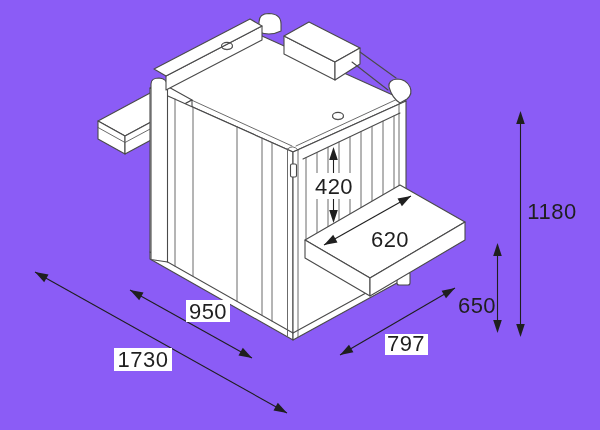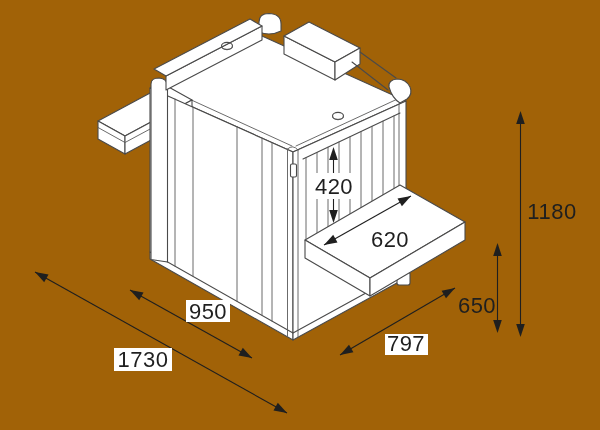--- a/index.html
+++ b/index.html
@@ -1,19 +1,19 @@
 <!DOCTYPE html>
 <html><head>
 <meta charset="utf-8">
 <style>
   html,body{margin:0;padding:0;background:#ffffff;}
   .frame{
     position:relative;
     width:600px;height:430px;
-    background:#a16207;
+    background:#8b5cf6;
     overflow:hidden;
     font-family:"Liberation Sans", sans-serif;
   }
   svg{display:block;}
   
   .face{fill:#ffffff;stroke:#4a4a4a;stroke-width:1.1;stroke-linejoin:round;}
   .ln{fill:none;stroke:#4a4a4a;stroke-width:1.1;stroke-linecap:round;stroke-linejoin:round;}
   .thin{fill:none;stroke:#5a5a5a;stroke-width:0.9;stroke-linecap:round;}
   
   .dim{fill:none;stroke:#1f1f1f;stroke-width:1.1;}

